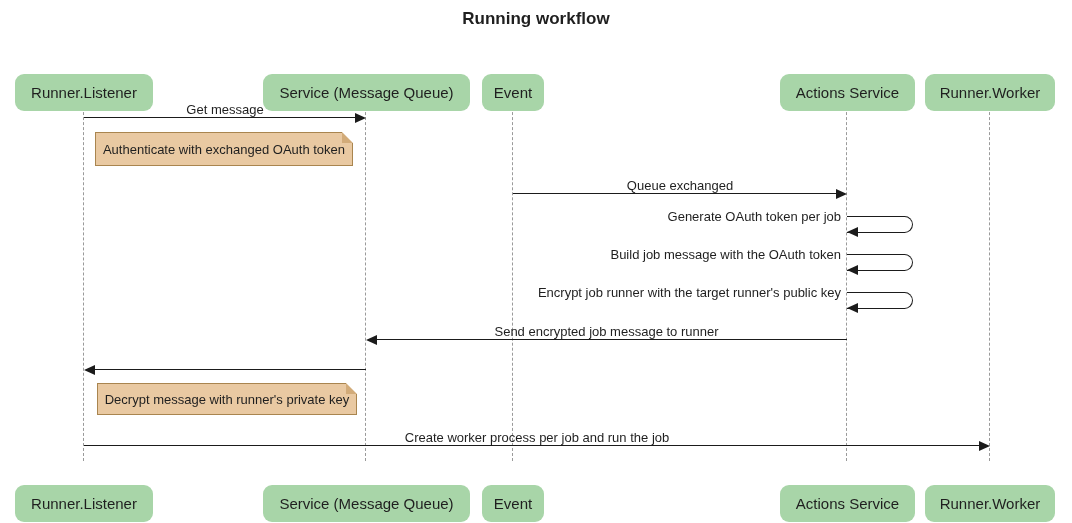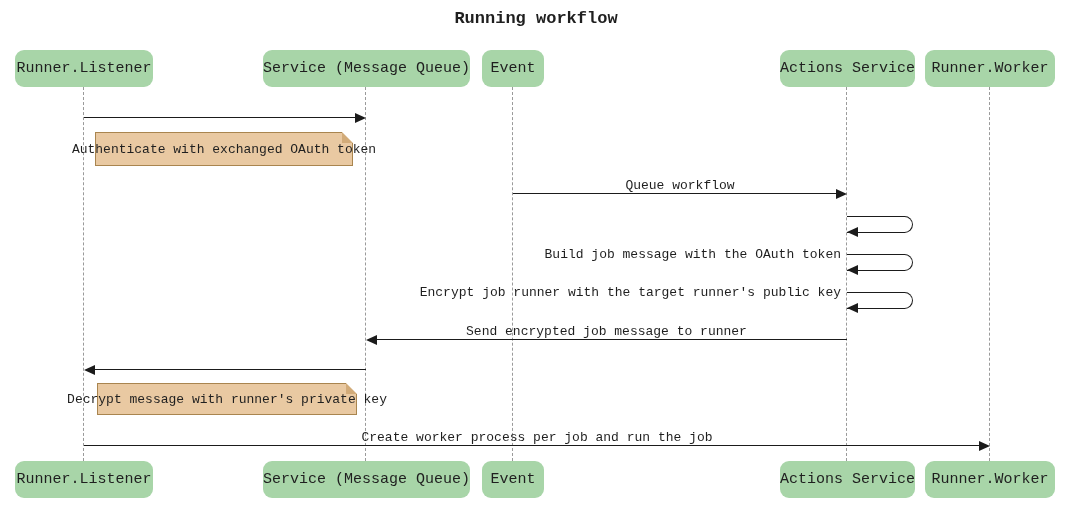--- a/index.html
+++ b/index.html
@@ -1,28 +1,28 @@
 <!DOCTYPE html>
 <html style="--participant-fill: #a8d5a8; --note-fill: #e9c9a2; --note-border: #a9854f; --note-fold: #d2ab79; --arrow: #1b1b1b; --lifeline: #9a9a9a; --text: #1f1f1f;"><head>
 <meta charset="utf-8">
 <style>
   html,body{margin:0;padding:0;background:#fff;}
   .canvas{
     position:relative;width:1072px;height:523px;background:#ffffff;
-    font-family:Liberation Mono, monospace;color:var(--text,#1f1f1f);
+    font-family:Liberation Sans, sans-serif;color:var(--text,#1f1f1f);
     overflow:hidden;
   }
   .title{
     position:absolute;top:9px;left:0;width:100%;text-align:center;
     font-weight:bold;font-size:17px;
   }
   .actor{
     position:absolute;height:37px;background:var(--participant-fill,#a8d5a8);
     border-radius:9px;display:flex;align-items:center;justify-content:center;
-    font-size:15px;white-space:nowrap;
+    font-size:15px;white-space:nowrap;margin-top:24px;
   }
   .lifeline{
     position:absolute;top:87px;height:374px;width:0;
     border-left:1px dashed var(--lifeline,#9a9a9a);
   }
   .mlabel{
     position:absolute;font-size:13px;text-align:center;height:15px;
     line-height:15px;white-space:nowrap;
   }
   .mlabel.right{text-align:right;}
@@ -58,32 +58,34 @@
   <div class="lifeline" style="left:512px"></div>
   <div class="lifeline" style="left:846px"></div>
   <div class="lifeline" style="left:989px"></div>
 
   <div class="actor" style="left:15px;top:50px;width:138px">Runner.Listener</div>
   <div class="actor" style="left:263px;top:50px;width:207px">Service (Message Queue)</div>
   <div class="actor" style="left:482px;top:50px;width:62px">Event</div>
   <div class="actor" style="left:780px;top:50px;width:135px">Actions Service</div>
   <div class="actor" style="left:925px;top:50px;width:130px">Runner.Worker</div>
 
+  <div class="mlabel" style="left:84px;top:102px;width:282px">Get message</div>
   <div class="line" style="left:84px;top:117px;width:273px"></div>
   <div class="head r" style="left:355px;top:113px"></div>
 
   <div class="note" style="left:95px;top:132px;width:258px;height:34px">
     <span>Authenticate with exchanged OAuth token</span>
     <span class="fold"></span>
   </div>
 
-  <div class="mlabel" style="left:513px;top:178px;width:334px">Queue workflow</div>
+  <div class="mlabel" style="left:513px;top:178px;width:334px">Queue exchanged</div>
   <div class="line" style="left:513px;top:193px;width:324px"></div>
   <div class="head r" style="left:836px;top:189px"></div>
 
+  <div class="mlabel right" style="right:231px;top:209px">Generate OAuth token per job</div>
   <div class="loop" style="left:847px;top:216px"></div>
   <div class="head l" style="left:847px;top:227px"></div>
 
   <div class="mlabel right" style="right:231px;top:247px">Build job message with the OAuth token</div>
   <div class="loop" style="left:847px;top:254px"></div>
   <div class="head l" style="left:847px;top:265px"></div>
 
   <div class="mlabel right" style="right:231px;top:285px">Encrypt job runner with the target runner's public key</div>
   <div class="loop" style="left:847px;top:292px"></div>
   <div class="head l" style="left:847px;top:303px"></div>

